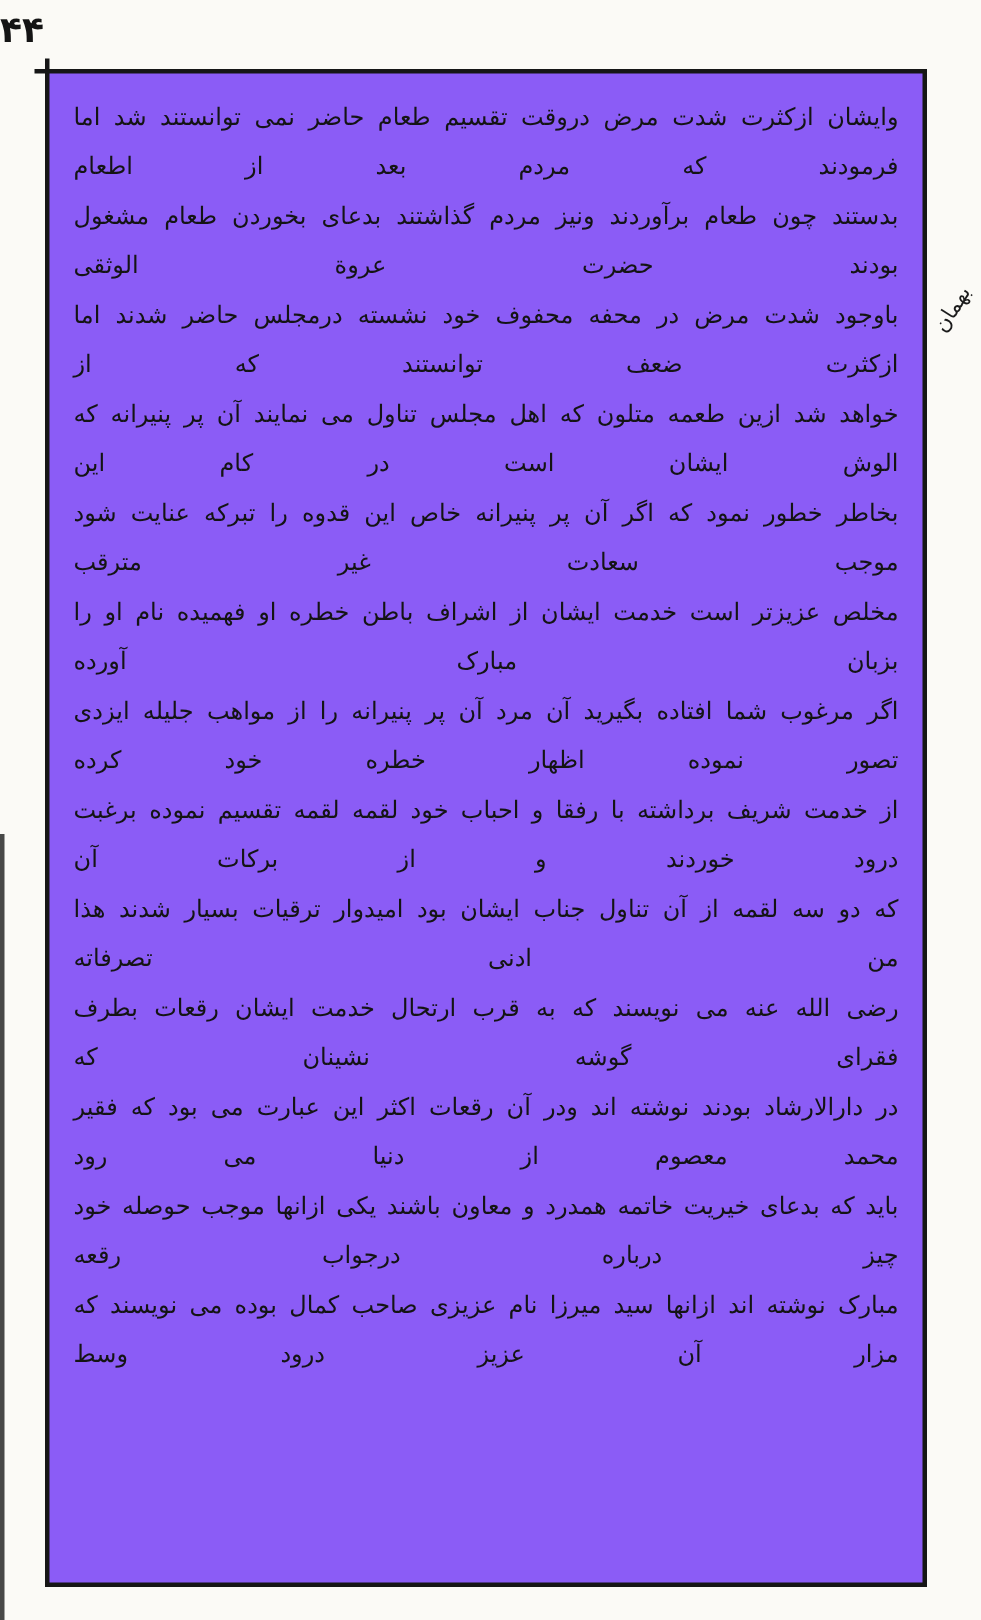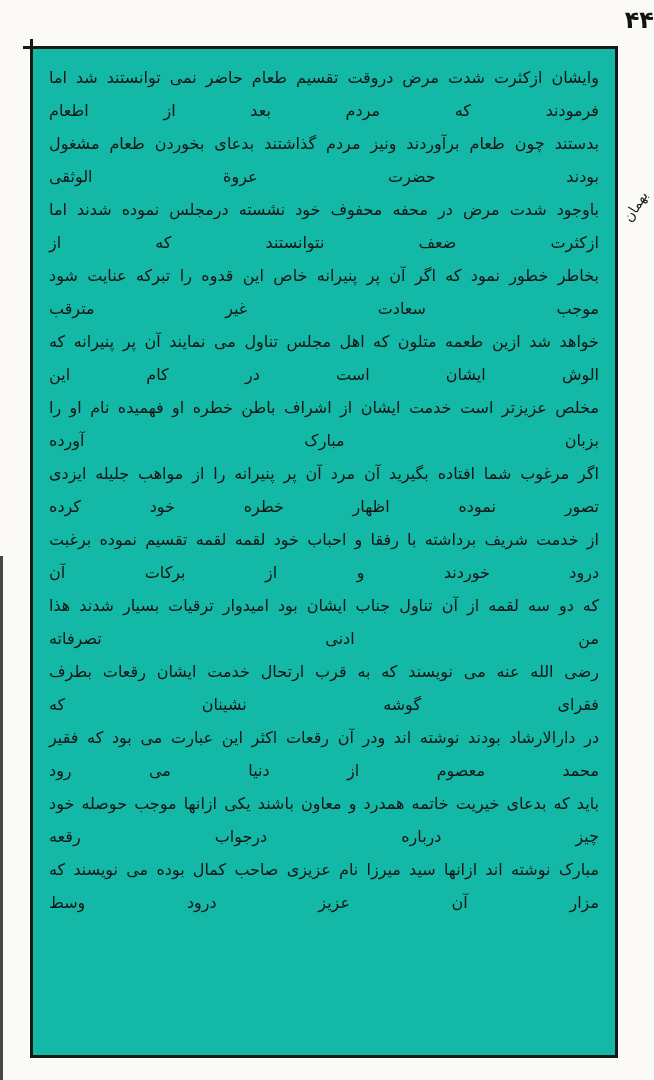--- a/index.html
+++ b/index.html
@@ -14,35 +14,35 @@
     background: #fbfaf6;
     font-family: "DejaVu Sans", sans-serif;
     color: #141414;
     overflow: hidden;
   }
   .folio {
     position: absolute;
     top: 6px;
     left: 0;
     width: 100%;
-    text-align: right;
+    text-align: left;
     font-size: 24px;
     font-weight: bold;
     letter-spacing: 2px;
   }
   .frame {
     position: absolute;
     top: 46px;
     left: 30px;
     width: 588px;
     height: 1012px;
     border: 3px solid #161616;
     box-sizing: border-box;
     padding: 12px 16px 0 16px;
-    background: #14b8a6;
+    background: #8b5cf6;
   }
   
   .frame::before, .frame::after {
     content: "";
     position: absolute;
     background: #161616;
   }
   .frame::before { top: -3px; left: -10px; width: 8px; height: 3px; }
   .frame::after  { top: -10px; left: -3px; width: 3px; height: 8px; }
 
@@ -81,27 +81,27 @@
 <div class="folio">۴۴</div>
 
 <div class="frame" style="border-color: rgb(22, 22, 22);">
 
   <div class="prose">
 
       <div class="prose-line">وایشان ازکثرت شدت مرض دروقت تقسیم طعام حاضر نمی توانستند شد اما فرمودند که مردم بعد از اطعام</div>
 
       <div class="prose-line">بدستند چون طعام برآوردند ونیز مردم گذاشتند بدعای بخوردن طعام مشغول بودند حضرت عروة الوثقی</div>
 
-      <div class="prose-line">باوجود شدت مرض در محفه محفوف خود نشسته درمجلس نموده شدند اما ازکثرت ضعف نتوانستند که از</div>
+      <div class="prose-line">باوجود شدت مرض در محفه محفوف خود نشسته درمجلس حاضر شدند اما ازکثرت ضعف توانستند که از</div>
 
 
 
+      <div class="prose-line">خواهد شد ازین طعمه متلون که اهل مجلس تناول می نمایند آن پر پنیرانه که الوش ایشان است در کام این</div>
+
       <div class="prose-line">بخاطر خطور نمود که اگر آن پر پنیرانه خاص این قدوه را تبرکه عنایت شود موجب سعادت غیر مترقب</div>
-
-      <div class="prose-line">خواهد شد ازین طعمه متلون که اهل مجلس تناول می نمایند آن پر پنیرانه که الوش ایشان است در کام این</div>
 
       <div class="prose-line">مخلص عزیزتر است خدمت ایشان از اشراف باطن خطره او فهمیده نام او را بزبان مبارک آورده</div>
 
 
       <div class="prose-line">اگر مرغوب شما افتاده بگیرید آن مرد آن پر پنیرانه را از مواهب جلیله ایزدی تصور نموده اظهار خطره خود کرده</div>
 
       <div class="prose-line">از خدمت شریف برداشته با رفقا و احباب خود لقمه لقمه تقسیم نموده برغبت درود خوردند و از برکات آن</div>
 
       <div class="prose-line">که دو سه لقمه از آن تناول جناب ایشان بود امیدوار ترقیات بسیار شدند هذا من ادنی تصرفاته</div>
 

